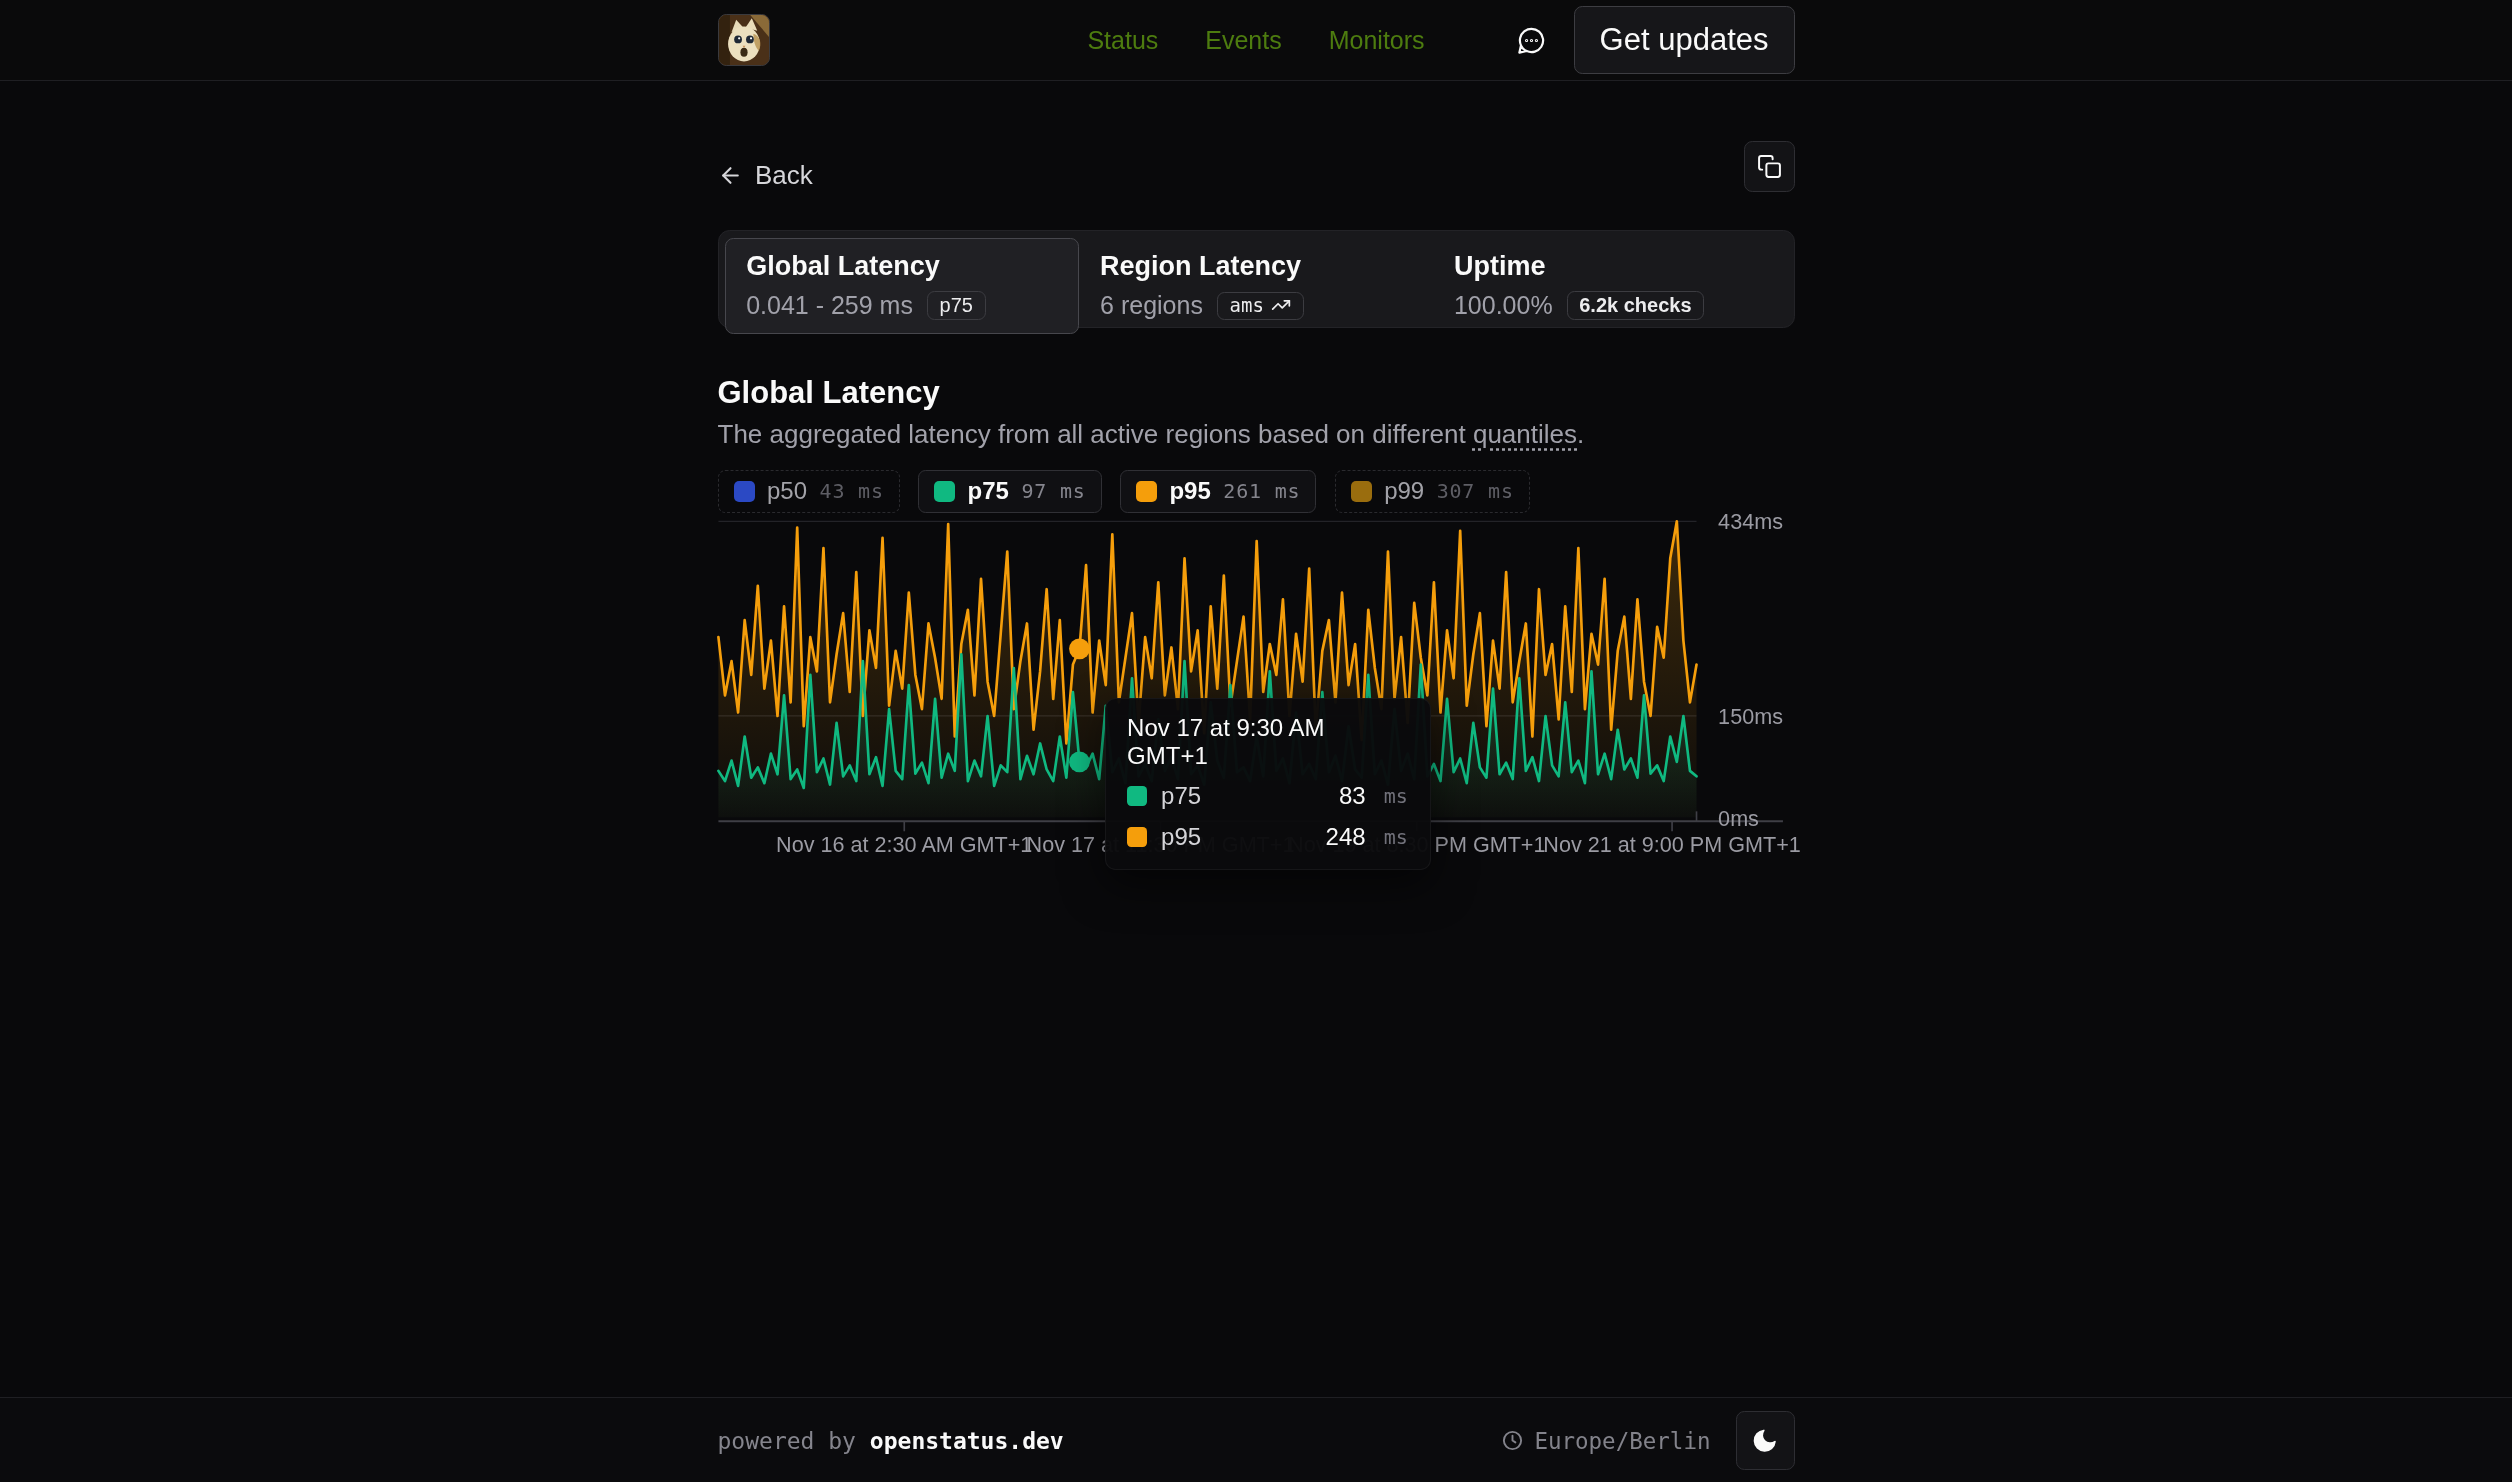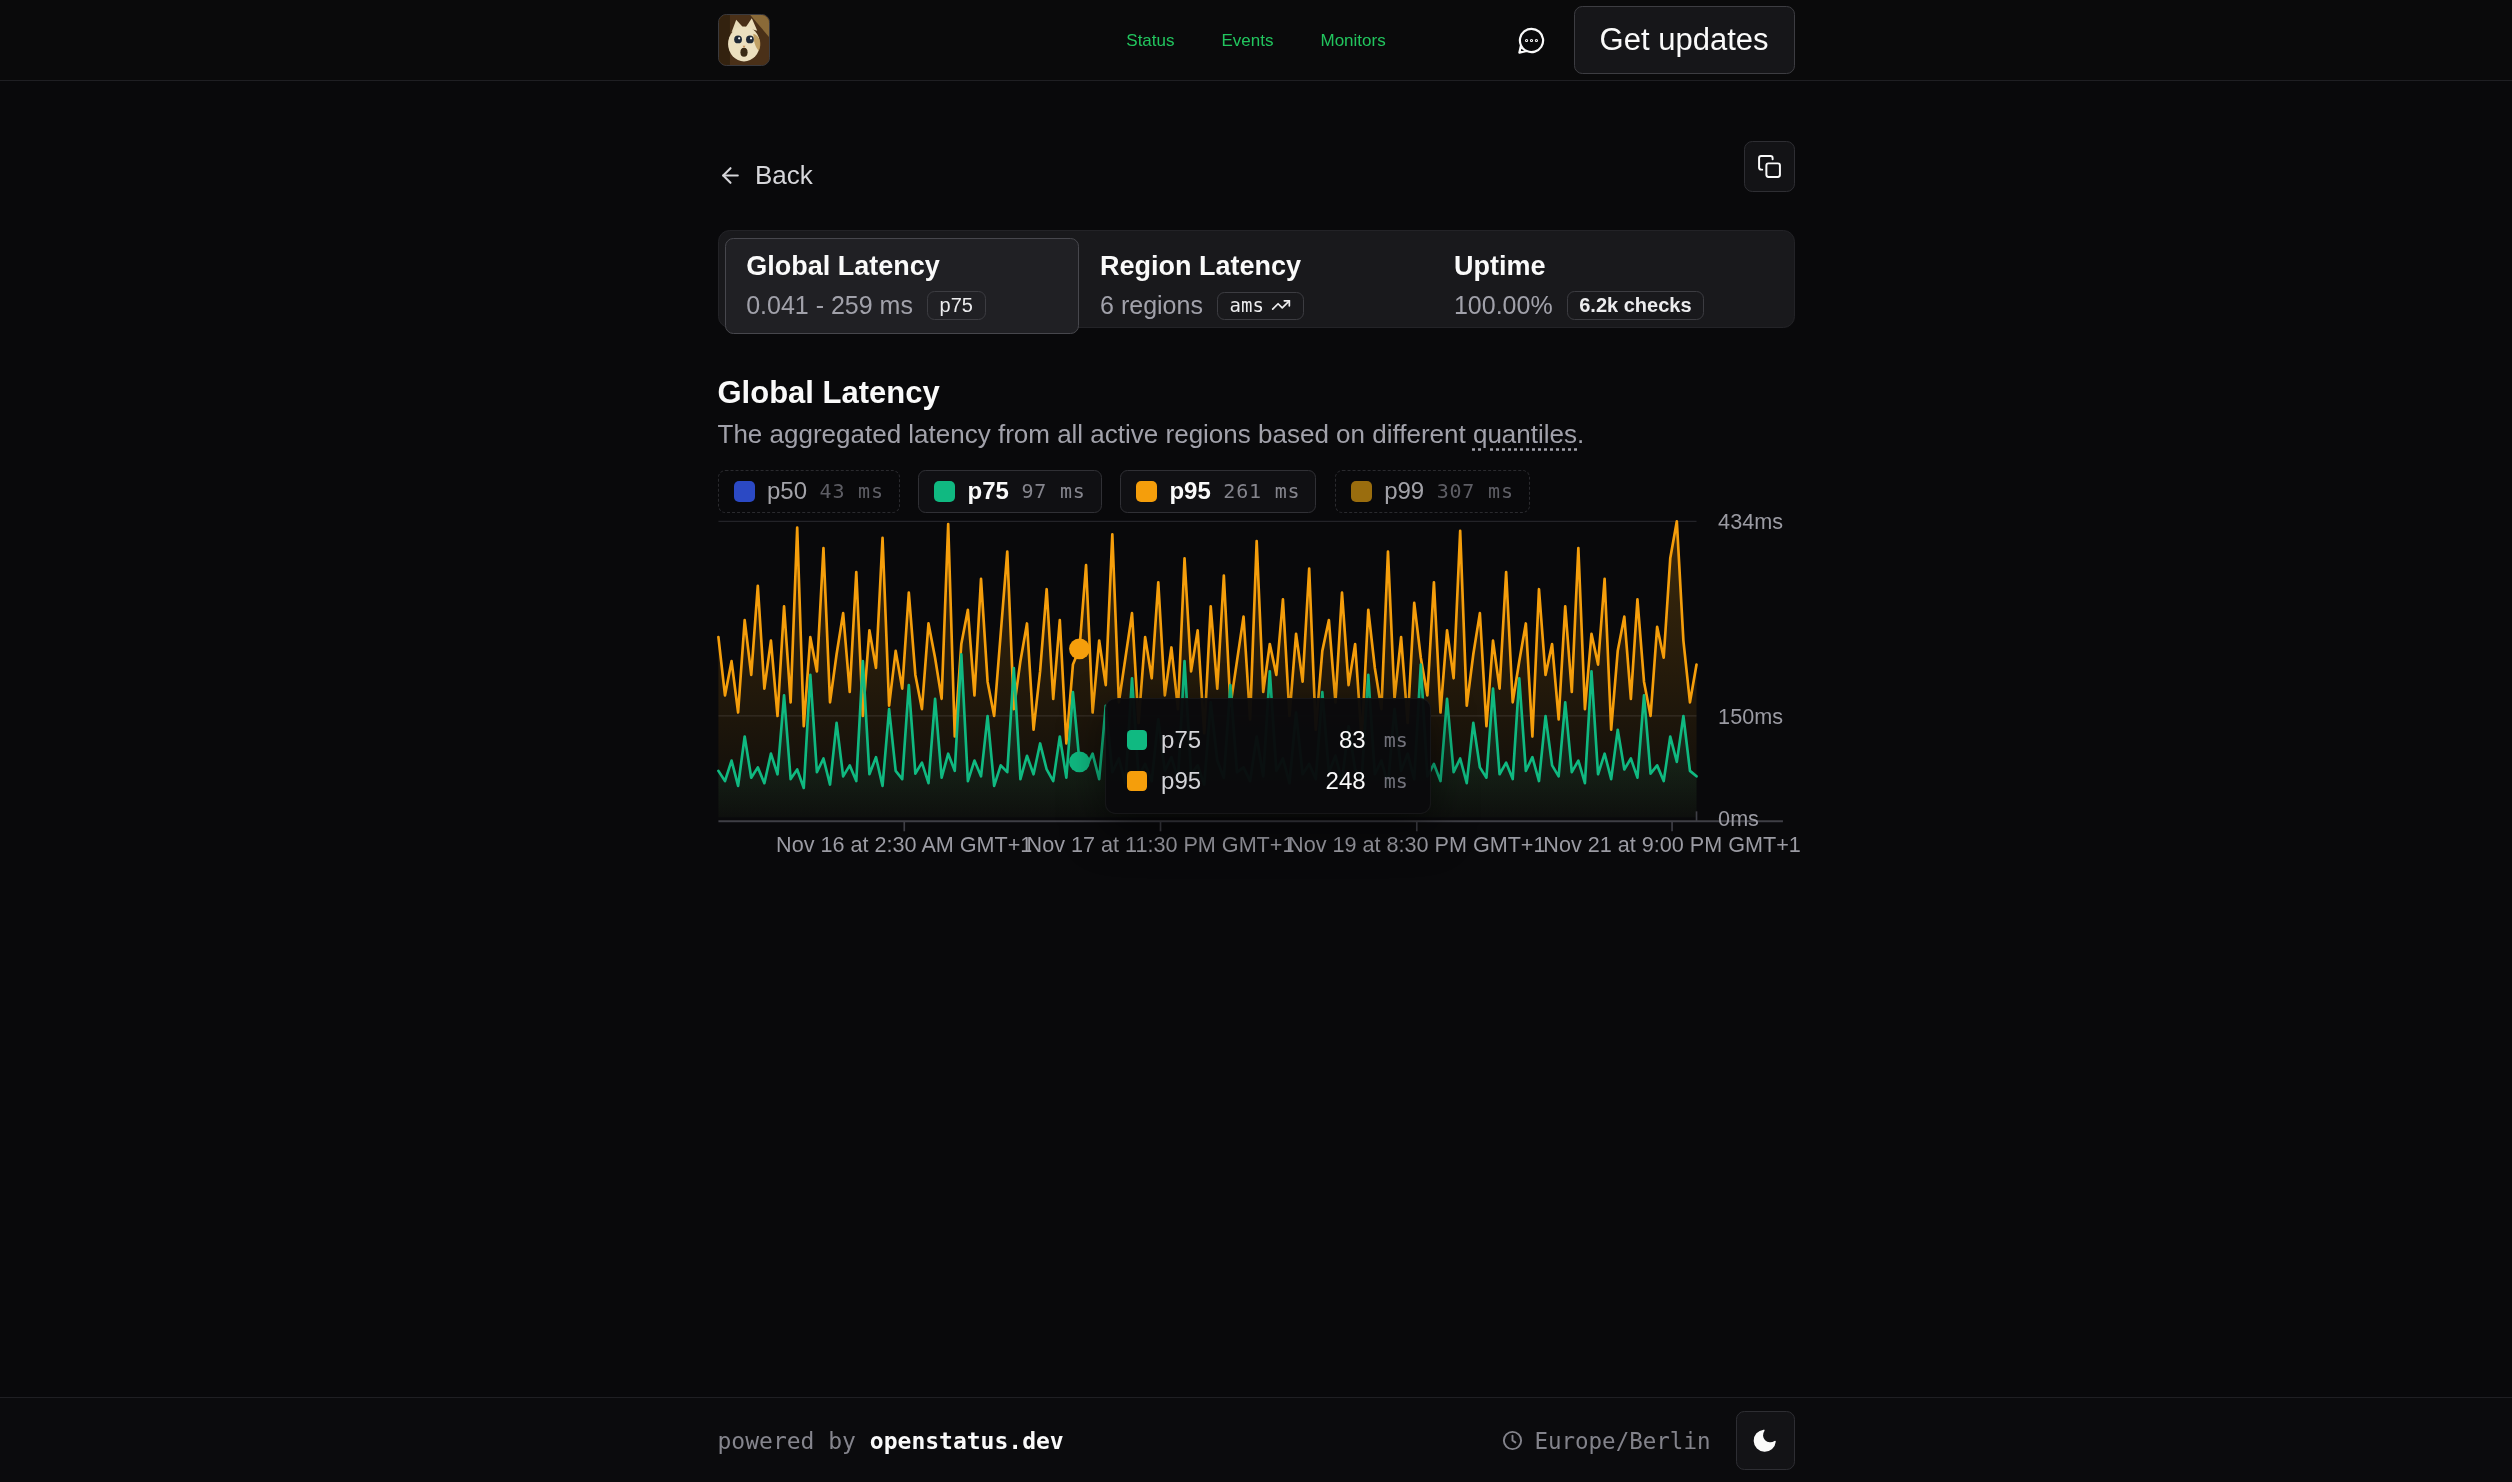--- a/index.html
+++ b/index.html
@@ -27,21 +27,21 @@
     width: 52px; height: 52px; border-radius: 8.3px;
     border: 1.7px solid #3a3a3e; overflow: hidden; flex: none;
     cursor: pointer; background: #4a3018;
   }
   .logo svg { display: block; width: 100%; height: 100%; }
   .nav-links {
     position: absolute; left: 50%; top: 0; height: 81px;
     transform: translateX(-50%);
     display: flex; align-items: center; gap: 47px;
   }
-  .nav-link { font-size: 17px; color: #22c55e; text-decoration: none; cursor: pointer; }
+  .nav-link { font-size: 25px; color: #4d7c0f; text-decoration: none; cursor: pointer; }
   .nav-right { margin-left: auto; display: flex; align-items: center; gap: 27px; }
   .chat-btn { background: none; border: none; padding: 0; cursor: pointer; display: flex; }
   .chat-btn svg { width: 31px; height: 31px; stroke: #fafafa; fill: none; stroke-width: 1.7; stroke-linecap: round; stroke-linejoin: round; }
   .btn-get {
     height: 68px; padding: 0 25px;
     font-family: "Liberation Sans", sans-serif;
     font-size: 31px; font-weight: 500; color: #fafafa;
     background: #161619; border: 1.7px solid #3d3d42; border-radius: 8.3px;
     cursor: pointer;
   }
@@ -286,20 +286,21 @@
           <text x="1203" y="244.26728110599078" dy=".35em">150ms</text>
           <text x="1203" y="368" dy=".35em">0ms</text>
           <text x="223.63" y="408" text-anchor="middle">Nov 16 at 2:30 AM GMT+1</text>
           <text x="532.004" y="408" text-anchor="middle">Nov 17 at 11:30 PM GMT+1</text>
           <text x="840.3779999999999" y="408" text-anchor="middle">Nov 19 at 8:30 PM GMT+1</text>
           <text x="1147.575" y="408" text-anchor="middle">Nov 21 at 9:00 PM GMT+1</text>
           <circle cx="434.46308724832215" cy="163.42857142857144" r="12.5" fill="#f59e0b"></circle>
           <circle cx="434.46308724832215" cy="299.53456221198155" r="12.5" fill="#10b981"></circle>
         </svg>
       <div class="tooltip">
+        <div class="tooltip-title">Nov 17 at 9:30 AM GMT+1</div>
         <div id="tooltip-rows">
             <div class="tooltip-row">
               <span class="tooltip-swatch" style="background: rgb(16, 185, 129);"></span>
               <span class="tooltip-label">p75</span>
               <span class="tooltip-val">83</span>
               <span class="tooltip-unit">ms</span>
             </div>
             <div class="tooltip-row">
               <span class="tooltip-swatch" style="background: rgb(245, 158, 11);"></span>
               <span class="tooltip-label">p95</span>

